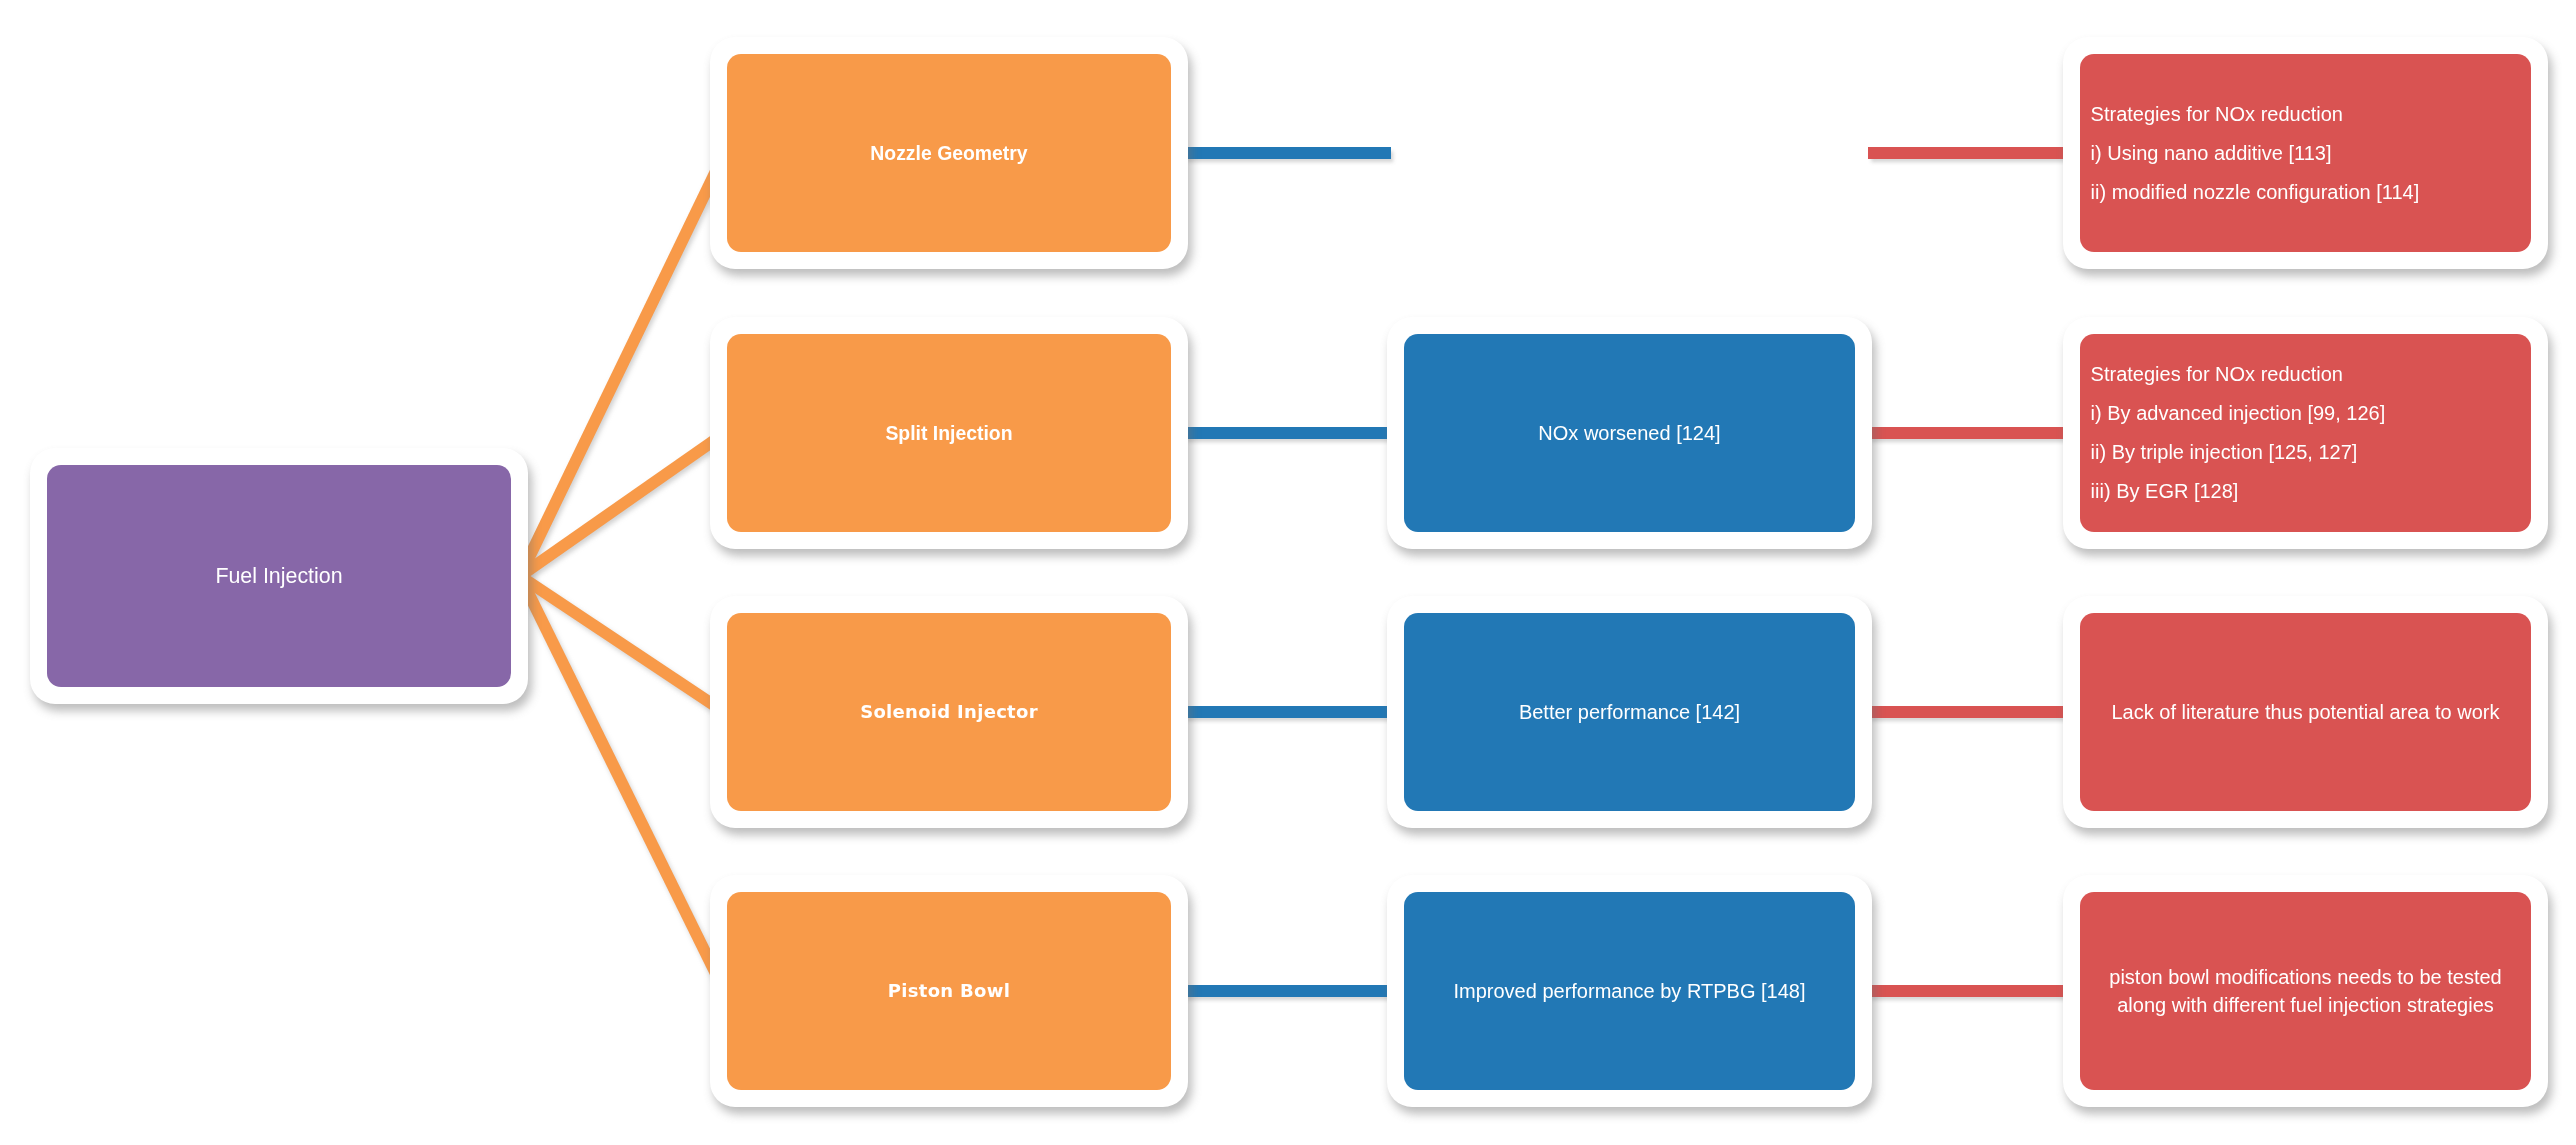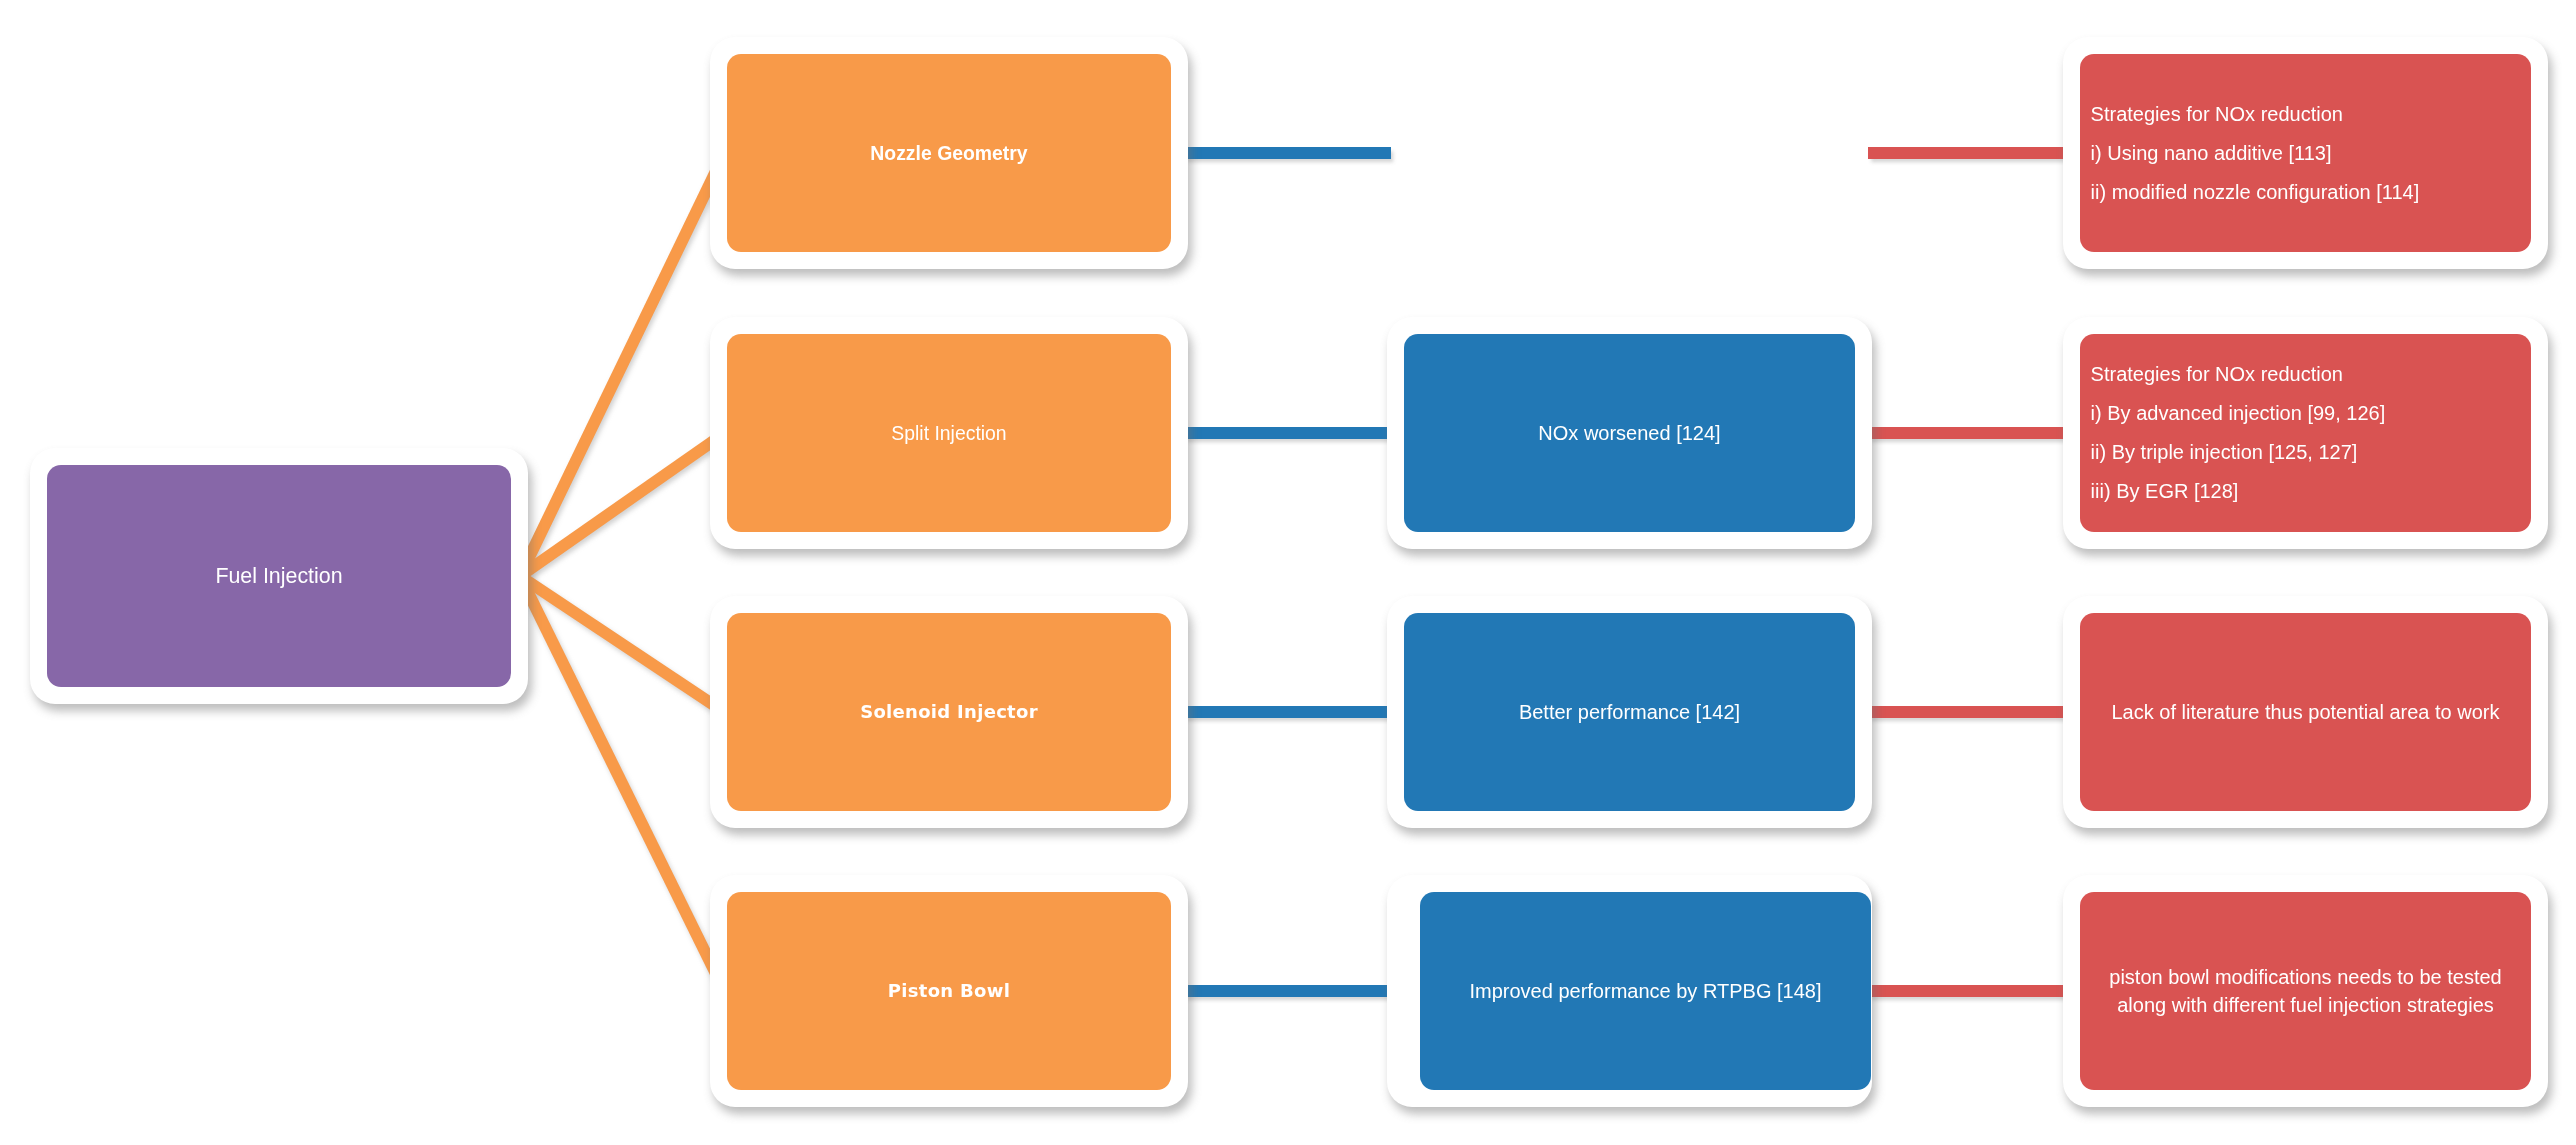--- a/index.html
+++ b/index.html
@@ -118,21 +118,21 @@
     <div class="fill" style="background: rgb(217, 83, 82);">
       <div class="lines left">
         <div>Strategies for NOx reduction</div>
         <div>i) Using  nano additive [113]</div>
         <div>ii) modified nozzle configuration [114]</div>
       </div>
     </div>
   </div>
 
   <div class="frame" style="left:710px; top:317px; width:478px; height:232px;">
-    <div class="fill" style="background: rgb(248, 154, 73);">
+    <div class="fill" style="background: rgb(248, 154, 73); font-weight: bold;">
       <div class="label">Split Injection</div>
     </div>
   </div>
   <div class="frame" style="left:1387px; top:317px; width:485px; height:232px;">
     <div class="fill" style="background: rgb(34, 120, 181);">
       <div class="finding-text">NOx worsened [124]</div>
     </div>
   </div>
   <div class="frame" style="left:2063px; top:317px; width:485px; height:232px;">
     <div class="fill" style="background: rgb(217, 83, 82);">
@@ -162,21 +162,21 @@
   </div>
 
   <div class="frame" style="left:2063px; top:596px; width:485px; height:232px;">
     <div class="fill" style="background: rgb(217, 83, 82);">
       <div class="lines center">
         <div>Lack of literature thus potential area to work</div>
       </div>
     </div>
   </div>
   <div class="frame" style="left:1387px; top:875px; width:485px; height:232px;">
-    <div class="fill" style="background: rgb(34, 120, 181); margin-left: 16px;">
+    <div class="fill" style="background: rgb(34, 120, 181);">
       <div class="finding-text">Improved performance by RTPBG [148]</div>
     </div>
   </div>
   <div class="frame" style="left:2063px; top:875px; width:485px; height:232px;">
     <div class="fill" style="background: rgb(217, 83, 82);">
       <div class="lines center">
         <div>piston bowl modifications needs to be tested along with different fuel injection strategies</div>
       </div>
     </div>
   </div>

